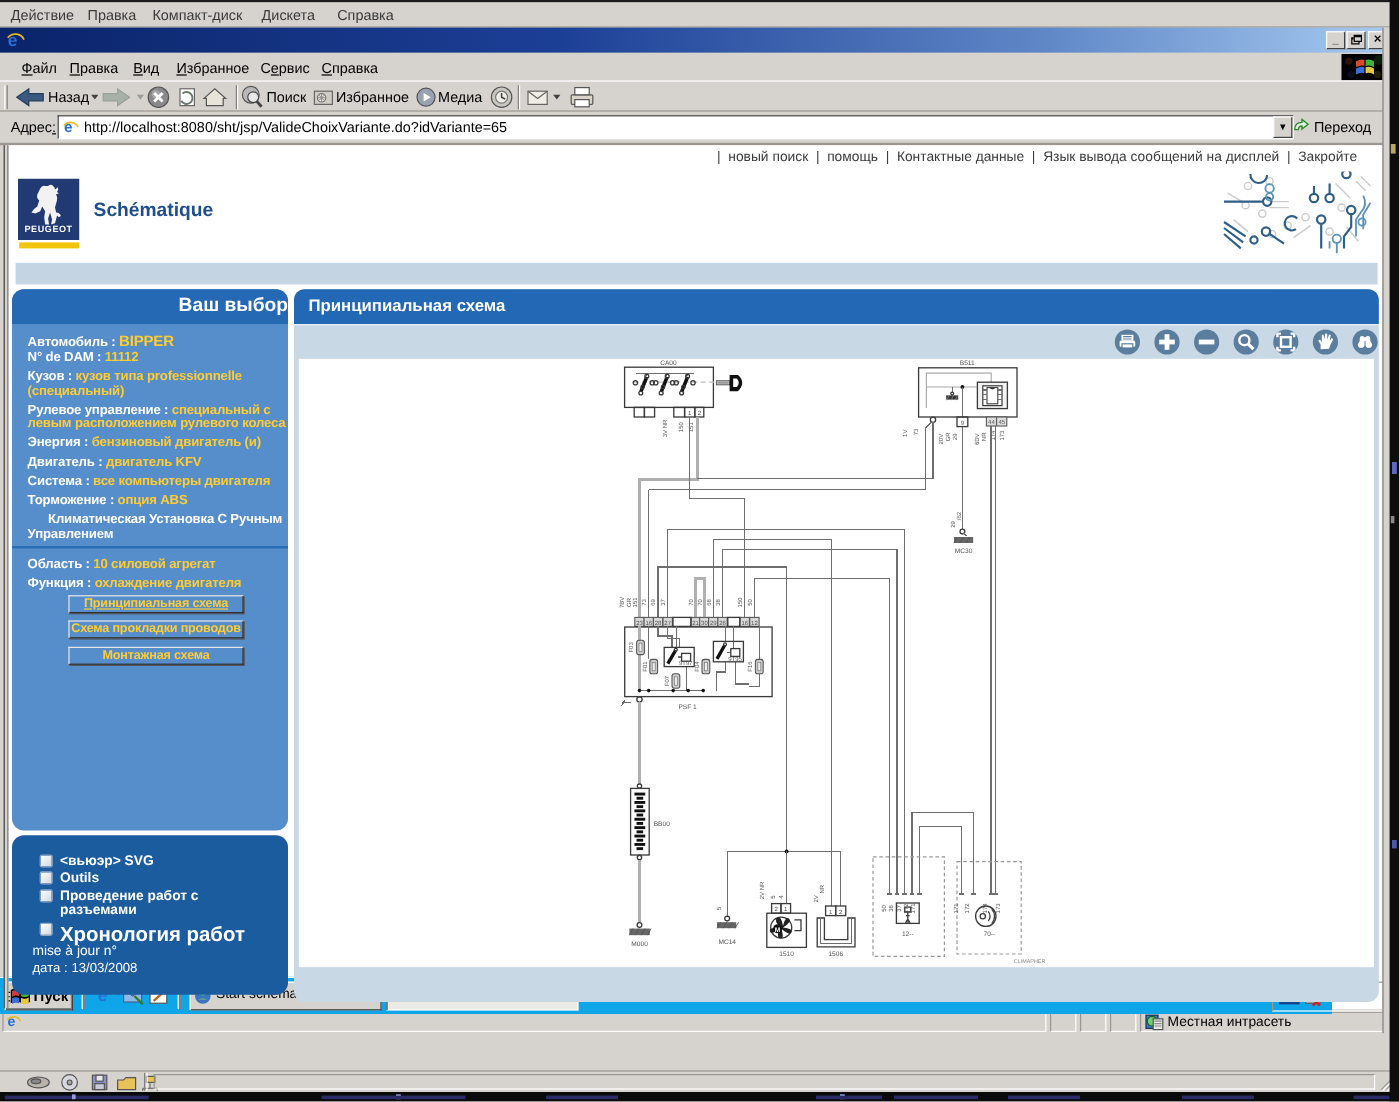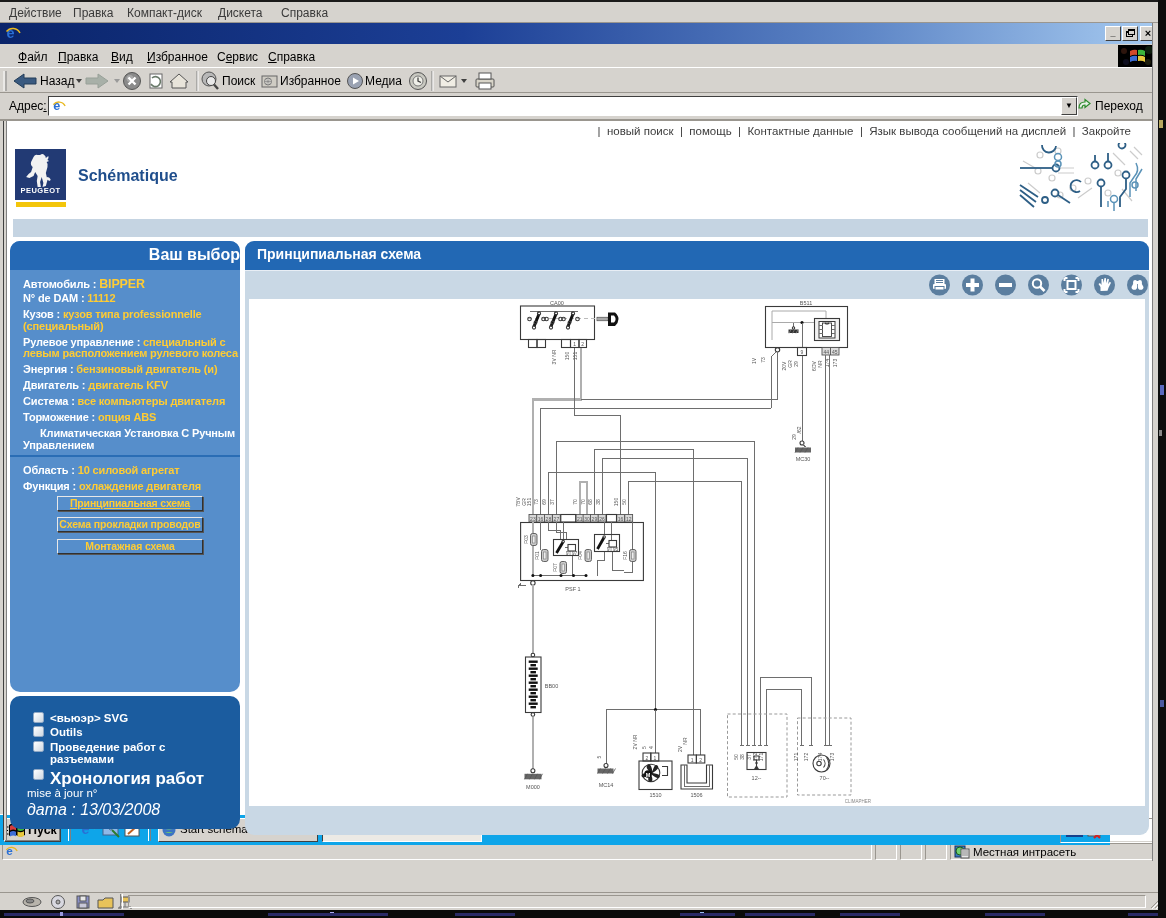--- a/index.html
+++ b/index.html
@@ -114,20 +114,21 @@
  </svg>
 </div>
 
 <div class="abs" style="left:0;top:94px;width:1158px;height:25px;background:#d6d3ce;">
   <span class="abs" style="left:9px;top:5px;font-size:12px;">Адрес<u>:</u></span>
   <div class="abs" style="left:48px;top:2px;width:1030px;height:20px;background:#fff;border:1px solid;border-color:#404040 #fff #fff #404040;">
     <span class="abs" style="left:3px;top:2px;width:14px;height:14px;" id="ie-ico2"><svg viewBox="0 0 16 16" width="100%" height="100%">
           <text x="1.5" y="13" font-family="Liberation Sans" font-weight="bold" font-size="14.5" fill="#2a6fd4">e</text>
           <path d="M1.5 6.5 a8 8 0 0 1 13.5 1.5" stroke="#e8b820" stroke-width="1.5" fill="none"></path>
         </svg></span>
+    <span class="abs" style="left:21px;top:2px;font-size:12px;color:#000;">http://localhost:8080/sht/jsp/ValideChoixVariante.do?idVariante=65</span>
     <div class="abs" style="left:1012px;top:0px;width:16px;height:18px;background:#d6d3ce;border:1px solid;border-color:#fff #404040 #404040 #fff;font-size:8px;text-align:center;line-height:16px;">▼</div>
   </div>
   <span class="abs" style="left:1095px;top:5px;font-size:12px;" id="gobtn"><svg width="16" height="14" style="position:absolute;left:-18px;top:-1px;">
         <path d="M2 10 Q2 4 8 4 L8 1.5 L13 5.5 L8 9.5 L8 7 Q5 7 5 10 Z" fill="#e8f0e8" stroke="#2c8c2c" stroke-width="1.2"></path>
       </svg>Переход</span>
 </div>
 <div class="abs" style="left:0;top:119px;width:1158px;height:2px;background:#9a968f;"></div>
 
 <div class="abs" style="left:7px;top:121px;width:1145px;height:719px;background:#fff;" id="page"></div>
 
@@ -335,21 +336,21 @@
 <div class="abs" style="left:10px;top:696px;width:230px;height:133px;background:#1b5c9f;border-radius:10px;color:#fff;">
   <div class="abs bull" style="left:23px;top:16px;"></div>
     <div class="abs" style="left:40px;top:16px;font-weight:bold;font-size:11.5px;">&lt;вьюэр&gt; SVG</div>
   <div class="abs bull" style="left:23px;top:30px;"></div>
     <div class="abs" style="left:40px;top:30px;font-weight:bold;font-size:11.5px;">Outils</div>
   <div class="abs bull" style="left:23px;top:45px;"></div>
     <div class="abs" style="left:40px;top:45px;font-weight:bold;font-size:11.5px;">Проведение работ с<br>разъемами</div>
   <div class="abs bull" style="left:23px;top:73px;"></div>
     <div class="abs" style="left:40px;top:73px;font-weight:bold;font-size:17px;">Хронология работ</div>
   <div class="abs" style="left:17px;top:91px;font-size:11.5px;">mise à jour n°</div>
-  <div class="abs" style="left:17px;top:105px;font-size:16px;font-style:italic;">дата : 13/03/2008</div>
+  <div class="abs" style="left:17px;top:105px;font-size:11px;">дата : 13/03/2008</div>
 </div>
 
 <div class="abs" style="left:245px;top:241px;width:904px;height:594px;background:#c9d8e5;border-radius:9px;">
   <div class="abs" style="left:0;top:0;width:904px;height:29px;background:#2268b4;border-radius:9px 9px 0 0;">
       <span class="abs" style="left:12px;top:5px;color:#fff;font-size:14px;font-weight:bold;">Принципиальная схема</span>
     </div>
   <div class="abs" style="left:0;top:29px;width:904px;height:1px;background:#e8eef5;"></div>
   <div class="abs" style="left:3.5px;top:58px;width:896px;height:507px;background:#fff;"></div>
 </div>
 

